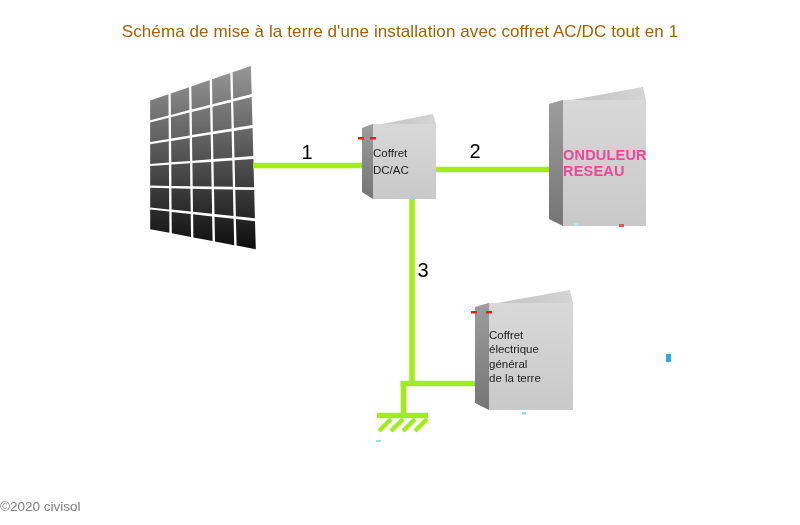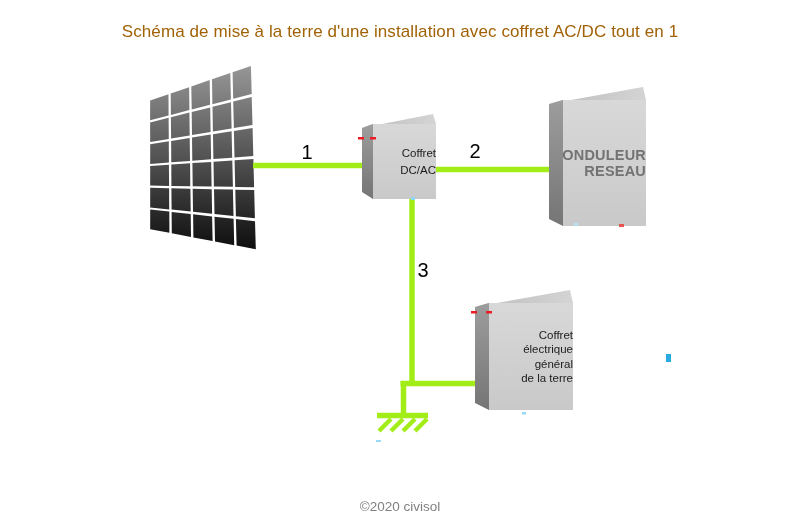--- a/index.html
+++ b/index.html
@@ -5,36 +5,36 @@
   html,body { margin:0; padding:0; background:#ffffff; }
   .stage {
     position:relative; width:800px; height:525px; background:#ffffff;
     font-family:"Liberation Sans", sans-serif; overflow:hidden; margin:0 auto;
   }
   .layer { position:absolute; left:0; top:0; }
   .title {
     position:absolute; top:22px; left:0; width:100%; text-align:center;
     font-size:17px; color:#a16207; letter-spacing:0.1px;
   }
-  .lbl { position:absolute; display:flex; flex-direction:column; align-items:flex-end;
+  .lbl { position:absolute; display:flex; flex-direction:column; align-items:flex-start;
          justify-content:center; text-align:center; color:#1c1c1c; }
   .lbl-dcac      { left:373px; top:124px; width:63px; height:75px; font-size:11.5px; line-height:17px; }
   .lbl-onduleur  { left:563px; top:100px; width:83px; height:126px; font-size:14.5px; line-height:16px;
-                   font-weight:bold; color:#737373; letter-spacing:0.2px; }
+                   font-weight:bold; color:#ec4899; letter-spacing:0.2px; }
   .lbl-general   { left:489px; top:303px; width:84px; height:107px; font-size:11.5px; line-height:14.5px; }
   .wirelabel { position:absolute; width:22px; text-align:center; font-size:20px; color:#000; }
   .wirelabel-1 { left:296px; top:141px; }
   .wirelabel-2 { left:464px; top:140px; }
   .wirelabel-3 { left:412px; top:259px; }
   .panel-caption {
     position:absolute; left:118px; top:261px; width:200px; text-align:center;
     font-size:11px; line-height:14.5px; color:#000;
   }
   .footer {
-    position:absolute; top:499px; left:0; width:100%; text-align:center;
+    position:absolute; top:499px; left:0; width:100%; 
     font-size:13.5px; color:#808080;
   }
 </style>
 </head>
 <body>
 
 <div class="stage">
 
   <div class="title">Schéma de mise à la terre d'une installation avec coffret AC/DC tout en 1</div>
 

